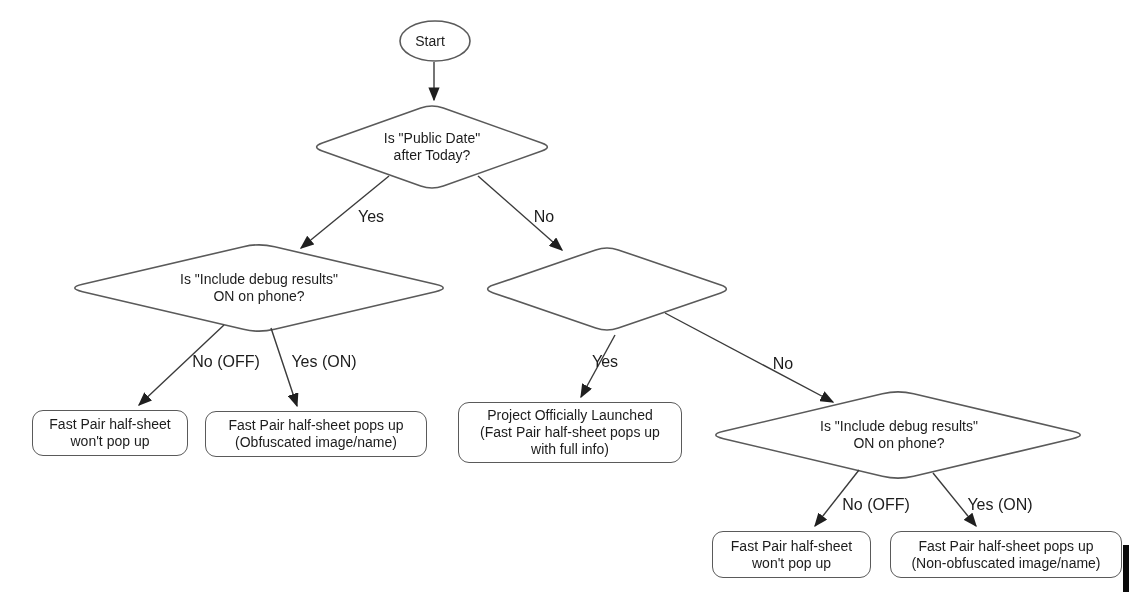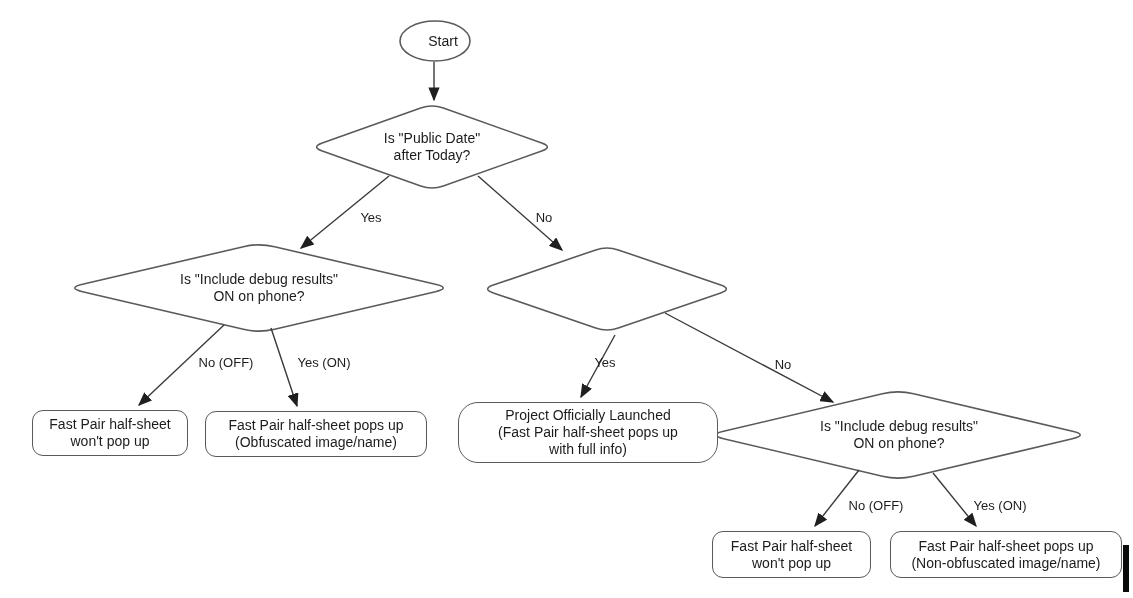--- a/index.html
+++ b/index.html
@@ -50,21 +50,21 @@
     align-items: center;
     justify-content: center;
     text-align: center;
     white-space: pre-line;
     font-size: 14px;
     line-height: 1.2;
   }
   .edge-label {
     position: absolute;
     transform: translate(-50%, -50%);
-    font-size: 13px;
+    font-size: 16px;
     white-space: nowrap;
   }
   .cursor-bar {
     position: absolute;
     left: 1123px;
     top: 545px;
     width: 6px;
     height: 47px;
     background: #0a0a0a;
   }
@@ -91,21 +91,21 @@
     <line class="connector" x1="389" y1="176" x2="301" y2="248" marker-end="url(#arrow)"></line>
     <line class="connector" x1="478" y1="176" x2="562" y2="250" marker-end="url(#arrow)"></line>
     <line class="connector" x1="224" y1="325" x2="139" y2="405" marker-end="url(#arrow)"></line>
     <line class="connector" x1="271" y1="328" x2="297" y2="406" marker-end="url(#arrow)"></line>
     <line class="connector" x1="615" y1="335" x2="581" y2="397" marker-end="url(#arrow)"></line>
     <line class="connector" x1="665" y1="313" x2="833" y2="402" marker-end="url(#arrow)"></line>
     <line class="connector" x1="859" y1="470" x2="815" y2="526" marker-end="url(#arrow)"></line>
     <line class="connector" x1="933" y1="473" x2="976" y2="526" marker-end="url(#arrow)"></line>
   </svg>
 
-  <div class="node-text" style="left:420px; top:31px; width:46px; height:20px;">
+  <div class="node-text" style="left:400px; top:31px; width:46px; height:20px;padding-left:7px;">
     <span>Start</span>
   </div>
 
   <div class="node-text" style="left:312px; top:121px; width:240px; height:52px;">
     <span>Is "Public Date"
 after Today?</span>
   </div>
 
   <div class="node-text" style="left:98px; top:262px; width:322px; height:52px;">
     <span>Is "Include debug results"
@@ -121,21 +121,21 @@
   <div class="box" style="left:32px; top:410px; width:156px; height:46px;">
     <span>Fast Pair half-sheet
 won't pop up</span>
   </div>
 
   <div class="box" style="left:205px; top:411px; width:222px; height:46px;">
     <span>Fast Pair half-sheet pops up
 (Obfuscated image/name)</span>
   </div>
 
-  <div class="box" style="left:458px; top:402px; width:260px; height:61px;border-radius:20px;">
+  <div class="box" style="left:458px; top:402px; width:224px; height:61px;">
     <span>Project Officially Launched
 (Fast Pair half-sheet pops up
 with full info)</span>
   </div>
 
   <div class="box" style="left:712px; top:531px; width:159px; height:47px;">
     <span>Fast Pair half-sheet
 won't pop up</span>
   </div>
 

